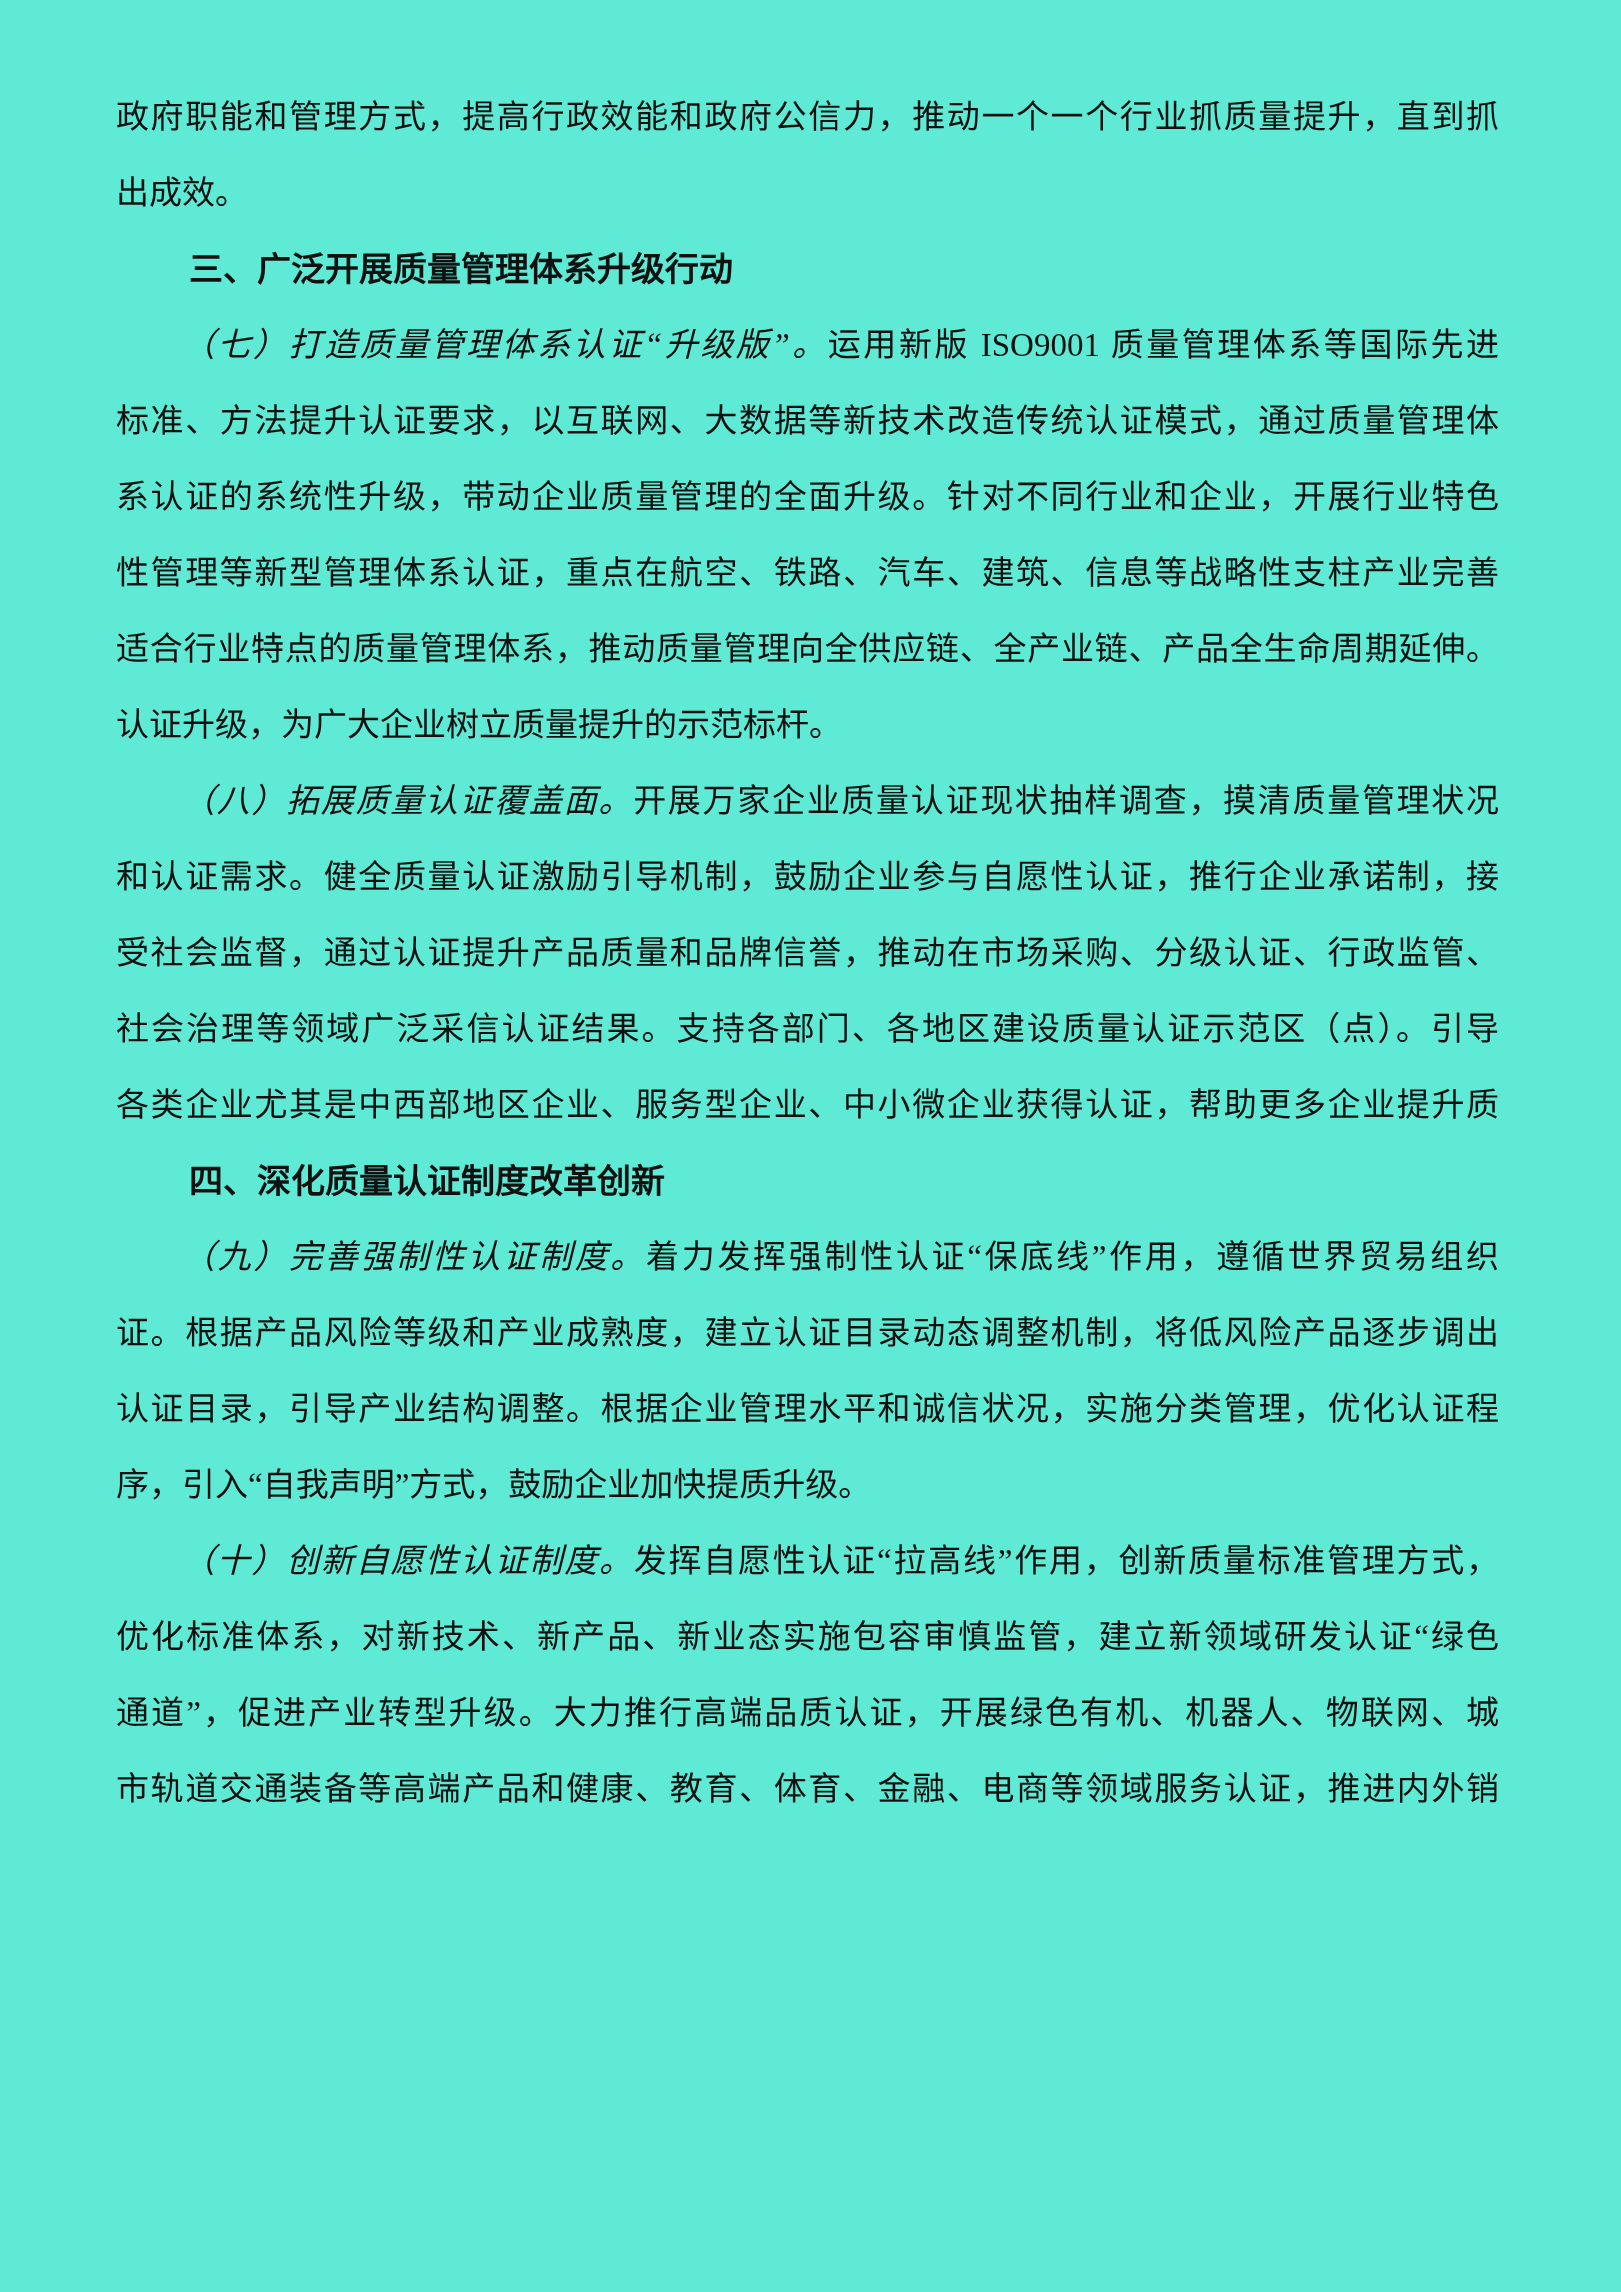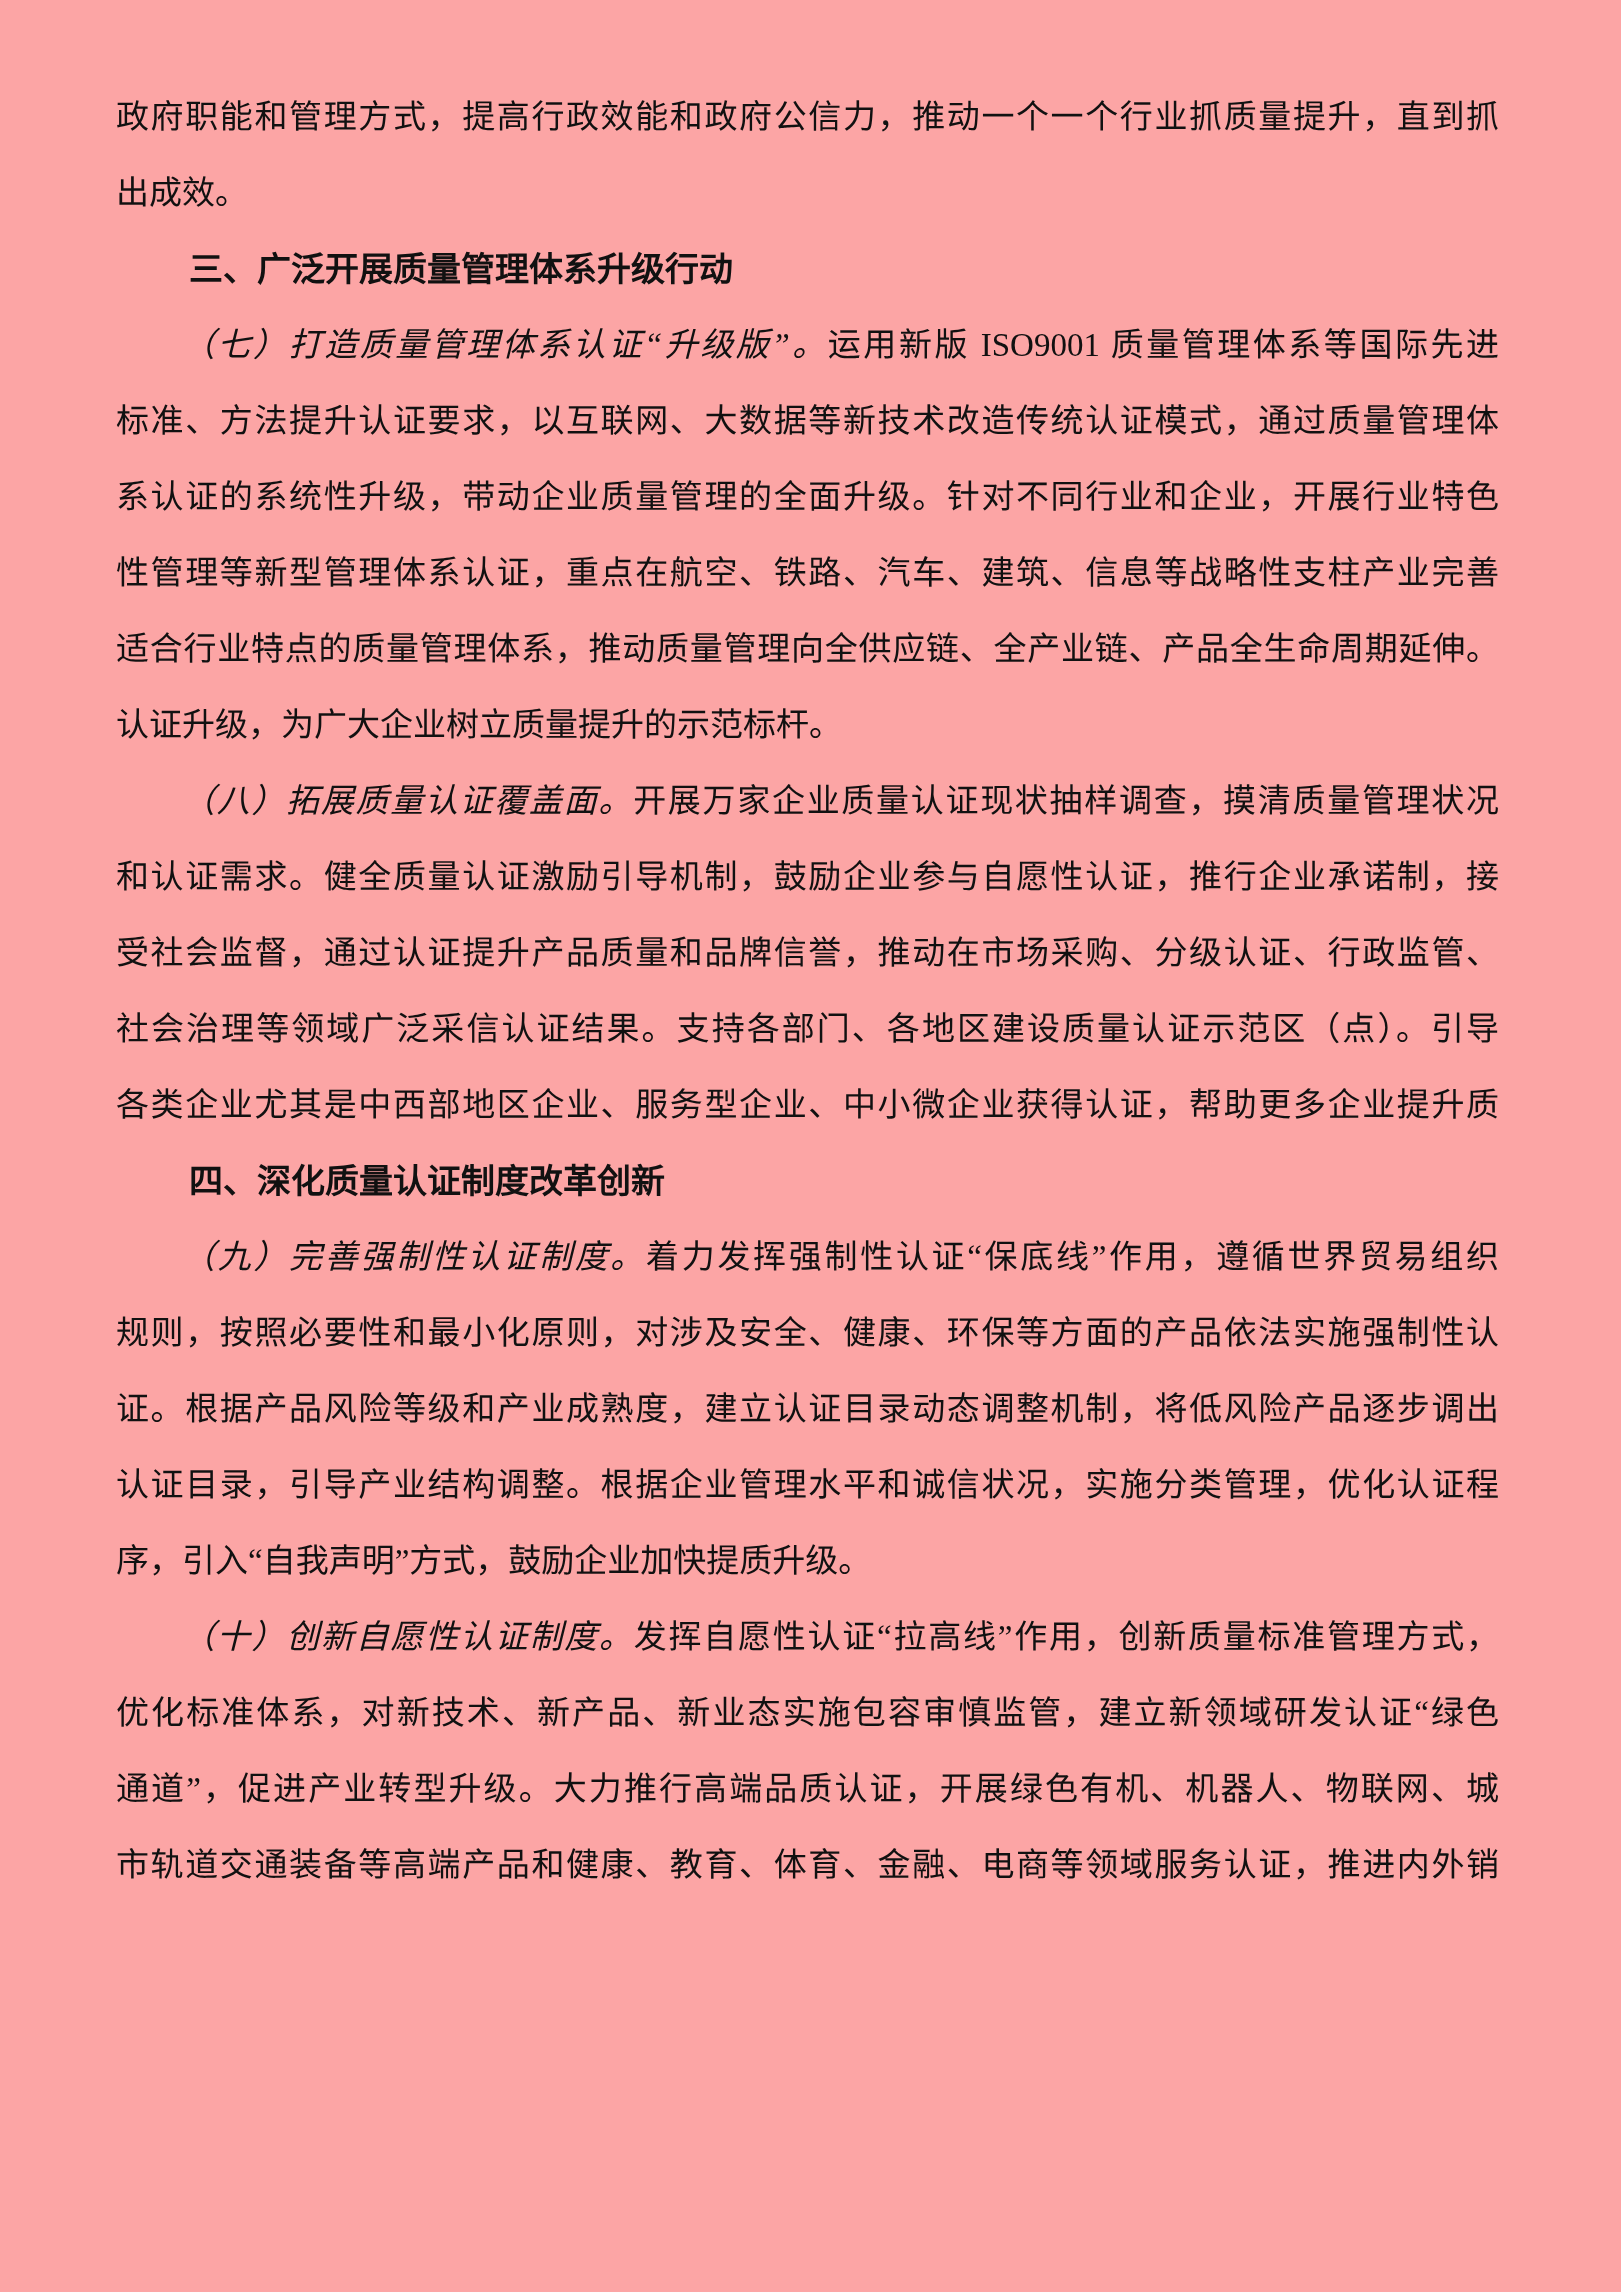--- a/index.html
+++ b/index.html
@@ -1,20 +1,20 @@
 <!DOCTYPE html>
 <html lang="zh-CN"><head>
 <meta charset="utf-8">
 <style>
   html, body { margin: 0; padding: 0; background: #ffffff; }
   .page {
     position: relative;
     width: 1621px;
     height: 2293px;
-    background: #fca5a5;
+    background: #5eead4;
     box-sizing: border-box;
     padding: 79px 122px 0 116px;
     color: #111111;
     font-family: "Liberation Serif", serif;
     overflow: hidden;
   }
   .line {
     font-size: 33px;
     line-height: 76px;
     height: 76px;
@@ -48,21 +48,20 @@
       <div class="line j">性管理等新型管理体系认证，重点在航空、铁路、汽车、建筑、信息等战略性支柱产业完善</div>
       <div class="line j">适合行业特点的质量管理体系，推动质量管理向全供应链、全产业链、产品全生命周期延伸。</div>
       <div class="line">认证升级，为广大企业树立质量提升的示范标杆。</div>
       <div class="line in j"><span class="lead">（八）拓展质量认证覆盖面。</span><span>开展万家企业质量认证现状抽样调查，摸清质量管理状况</span></div>
       <div class="line j">和认证需求。健全质量认证激励引导机制，鼓励企业参与自愿性认证，推行企业承诺制，接</div>
       <div class="line j">受社会监督，通过认证提升产品质量和品牌信誉，推动在市场采购、分级认证、行政监管、</div>
       <div class="line j">社会治理等领域广泛采信认证结果。支持各部门、各地区建设质量认证示范区（点）。引导</div>
       <div class="line j">各类企业尤其是中西部地区企业、服务型企业、中小微企业获得认证，帮助更多企业提升质</div>
       <div class="line heading in">四、深化质量认证制度改革创新</div>
       <div class="line in j"><span class="lead">（九）完善强制性认证制度。</span><span>着力发挥强制性认证“保底线”作用，遵循世界贸易组织</span></div>
-      <div class="line j">规则，按照必要性和最小化原则，对涉及安全、健康、环保等方面的产品依法实施强制性认</div>
       <div class="line j">证。根据产品风险等级和产业成熟度，建立认证目录动态调整机制，将低风险产品逐步调出</div>
       <div class="line j">认证目录，引导产业结构调整。根据企业管理水平和诚信状况，实施分类管理，优化认证程</div>
       <div class="line">序，引入“自我声明”方式，鼓励企业加快提质升级。</div>
       <div class="line in j"><span class="lead">（十）创新自愿性认证制度。</span><span>发挥自愿性认证“拉高线”作用，创新质量标准管理方式，</span></div>
       <div class="line j">优化标准体系，对新技术、新产品、新业态实施包容审慎监管，建立新领域研发认证“绿色</div>
       <div class="line j">通道”，促进产业转型升级。大力推行高端品质认证，开展绿色有机、机器人、物联网、城</div>
       <div class="line j">市轨道交通装备等高端产品和健康、教育、体育、金融、电商等领域服务认证，推进内外销</div>
     </div>
 </div>
 

